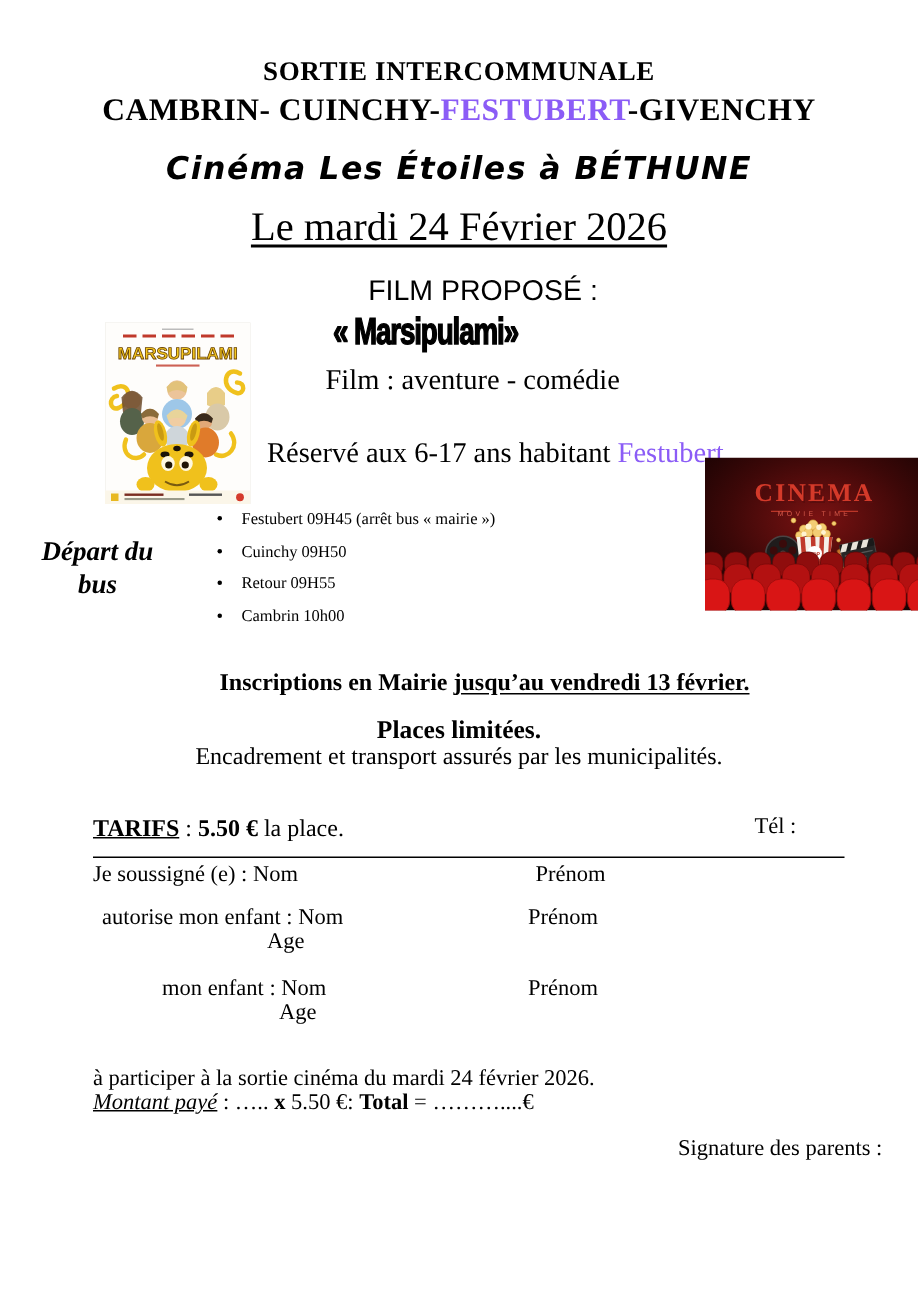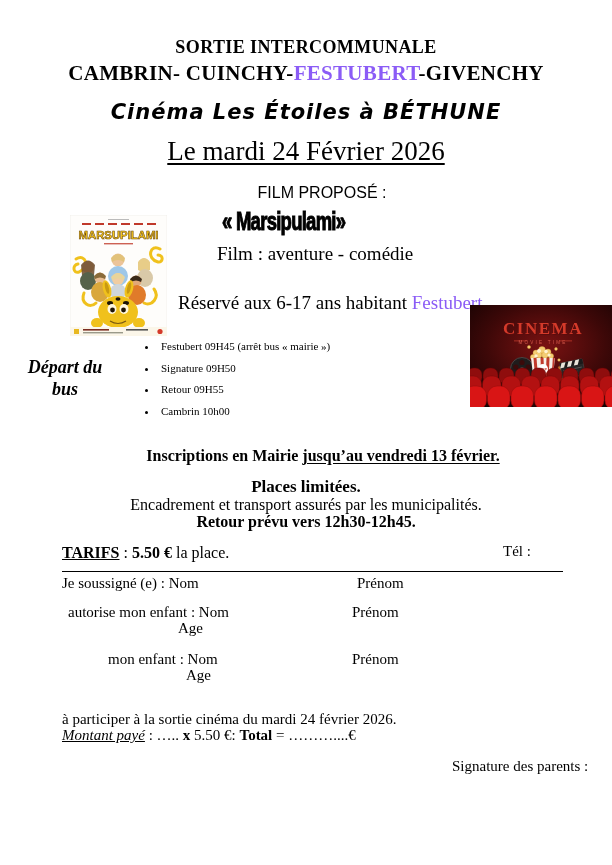--- a/index.html
+++ b/index.html
@@ -11,21 +11,21 @@
   .abs{position:absolute;}
   .center{left:0;right:0;text-align:center;}
   .green{color:#8b5cf6;}
   
   .t1{top:37px;font-weight:700;font-size:18px;letter-spacing:.4px;}
   .t2{top:61px;font-weight:700;font-size:21px;letter-spacing:.3px;}
   .t3{top:100px;font-family:"DejaVu Sans",sans-serif;font-style:italic;font-weight:700;font-size:21px;letter-spacing:1px;}
   .t4{top:136px;font-size:27px;}
   .t4 span{text-decoration:underline;text-underline-offset:3px;}
   
-  .film-label{top:184px;padding-left:32px;font-family:"Liberation Sans",sans-serif;font-size:16px;}
+  .film-label{top:184px;padding-left:32px;font-family:"Liberation Sans",sans-serif;font-size:19px;}
   .film-title{left:222px;top:207px;font-family:"Liberation Sans",sans-serif;font-weight:800;font-size:25px;white-space:nowrap;}
   .film-title .squeeze{display:inline-block;transform:scaleX(.74);transform-origin:left center;letter-spacing:-1px;-webkit-text-stroke:1px #000;}
   .film-genre{left:217px;top:243px;font-size:19px;}
   .reserved{left:178px;top:292px;font-size:19px;}
   
   .depart{left:14px;top:356px;width:102px;text-align:center;font-style:italic;font-weight:700;font-size:18px;line-height:22px;}
   .bus-list{left:141px;top:336px;margin:0;padding-left:17px;font-size:11px;line-height:21.5px;list-style:disc;}
   .bus-list li{padding-left:3px;}
   
   .inscriptions{top:447px;padding-left:34px;font-weight:700;font-size:16px;}
@@ -143,21 +143,21 @@
       </g>
     </svg>
   </div>
 
   <div class="abs depart">
     <div>Départ du</div>
     <div>bus</div>
   </div>
   <ul class="abs bus-list">
     <li>Festubert 09H45 (arrêt bus « mairie »)</li>
-    <li>Signature 09H50</li>
+    <li>Cuinchy 09H50</li>
     <li>Retour 09H55</li>
     <li>Cambrin 10h00</li>
   </ul>
 
   <div class="abs cinema">
     <svg width="146" height="102" viewBox="0 0 146 102">
       <defs>
         <radialGradient id="cbg" cx="52%" cy="40%" r="75%">
           <stop offset="0%" stop-color="#7a1212"></stop>
           <stop offset="55%" stop-color="#3d0808"></stop>
@@ -265,21 +265,20 @@
           <rect x="88" y="81" width="22.5" height="24" rx="9.5"></rect>
           <rect x="111.5" y="81" width="22.5" height="24" rx="9.5"></rect>
           <rect x="135" y="81" width="22.5" height="24" rx="9.5"></rect>
       </g>
     </svg>
   </div>
 
   <div class="abs center inscriptions"><span>Inscriptions en Mairie </span><span class="u">jusqu’au vendredi 13 février.</span></div>
   <div class="abs center encadrement">Encadrement et transport assurés par les municipalités.</div>
   <div class="abs center places">Places limitées.</div>
-  <div class="abs center retour">Retour prévu vers 12h30-12h45.</div>
 
   <div class="abs tarifs"><span class="lbl">TARIFS</span><span> : </span><span class="price">5.50 €</span><span> la place.</span></div>
 
   <div class="abs rule"></div>
 
   <div class="abs f15" style="left:62px;top:575px;">Je soussigné (e) : Nom</div>
   <div class="abs f15" style="left:357px;top:575px;">Prénom</div>
   <div class="abs f15" style="left:503px;top:543px;">Tél :</div>
 
   <div class="abs f15" style="left:68px;top:604px;">autorise mon enfant : Nom</div>

